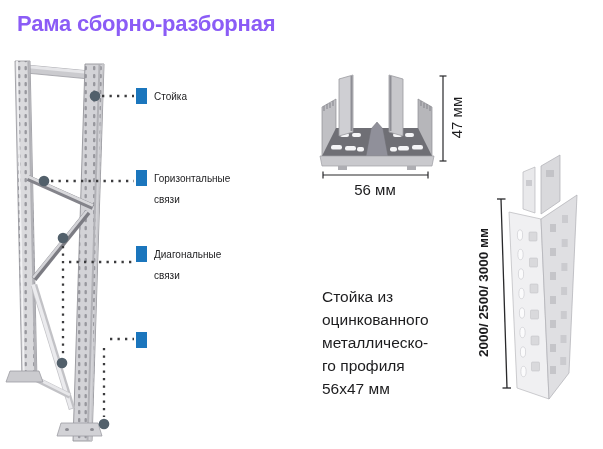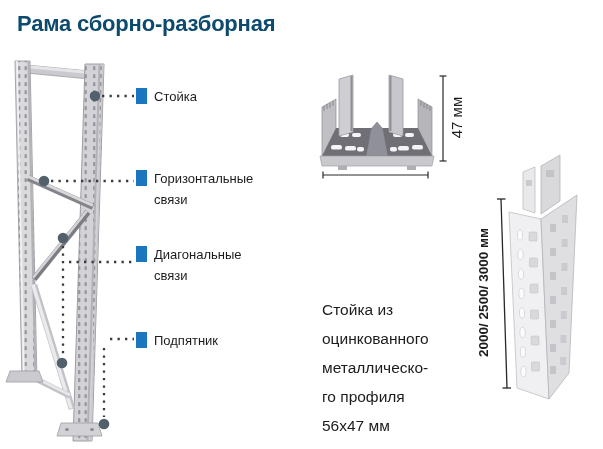--- a/index.html
+++ b/index.html
@@ -2,31 +2,31 @@
 <html><head>
 <meta charset="utf-8">
 <style>
   html,body{margin:0;padding:0;background:#ffffff;}
   .canvas{
     position:relative;width:603px;height:449px;background:#ffffff;overflow:hidden;
     font-family:"Liberation Sans", sans-serif;color:#1c1c1e;
   }
   .page-title{
     position:absolute;left:17px;top:11px;font-size:22px;font-weight:700;
-    color:#0c4a6e;letter-spacing:-0.2px;white-space:nowrap;
+    color:#8b5cf6;letter-spacing:-0.2px;white-space:nowrap;
   }
   .art{position:absolute;left:0;top:0;width:603px;height:449px;}
   .callout{position:absolute;display:flex;align-items:flex-start;}
   .legend-sq{width:11px;height:16px;background:#1b76bd;margin-top:2px;flex:0 0 auto;}
   .callout-label{
-    margin-left:7px;font-size:13px;line-height:21px;white-space:pre-line;color:#1c1c1e;
+    margin-left:7px;font-size:10px;line-height:21px;white-space:pre-line;color:#1c1c1e;
   }
   .desc{
-    position:absolute;left:322px;top:295px;width:140px;
-    font-size:15.5px;line-height:29px;white-space:pre-line;color:#1c1c1e;
+    position:absolute;left:322px;top:285px;width:140px;
+    font-size:15.5px;line-height:23px;white-space:pre-line;color:#1c1c1e;
   }
   .dim{position:absolute;font-size:15px;color:#1c1c1e;text-align:center;}
   .dim-w{left:330px;top:181px;width:90px;}
   .dim-h{left:426px;top:109px;width:60px;height:17px;transform:rotate(-90deg);}
   .dim-post{
     left:409px;top:284px;width:150px;height:17px;transform:rotate(-90deg);
     font-weight:700;font-size:13.5px;white-space:nowrap;
   }
 </style>
 </head>
@@ -211,23 +211,23 @@
     <span class="callout-label">Горизонтальные
 связи</span>
   </div>
   <div class="callout" style="left:136px;top:244px">
     <span class="legend-sq"></span>
     <span class="callout-label">Диагональные
 связи</span>
   </div>
   <div class="callout" style="left:136px;top:330px">
     <span class="legend-sq"></span>
-    <span class="callout-label">Подпятник</span>
-  </div>
-
+  </div>
+
+  <div class="dim dim-w">56 мм</div>
   <div class="dim dim-h">47 мм</div>
   <div class="dim dim-post">2000/ 2500/ 3000 мм</div>
 
   <div class="desc">Стойка из
 оцинкованного
 металлическо-
 го профиля
 56х47 мм</div>
 
 </div>

